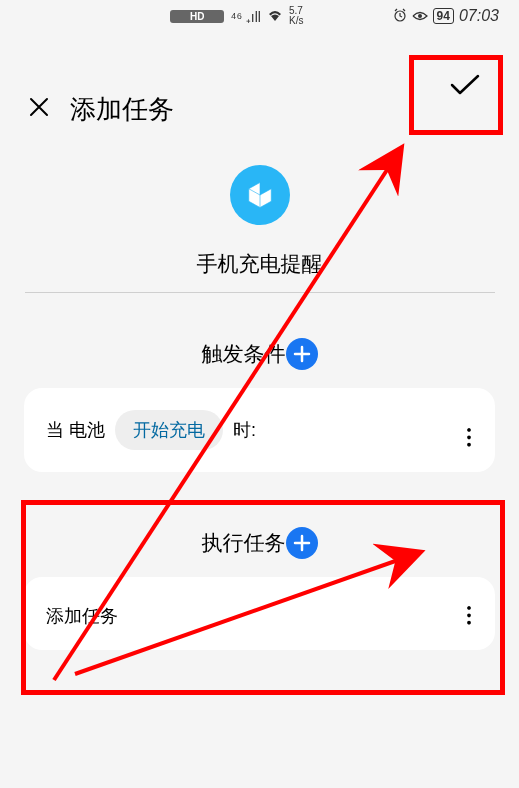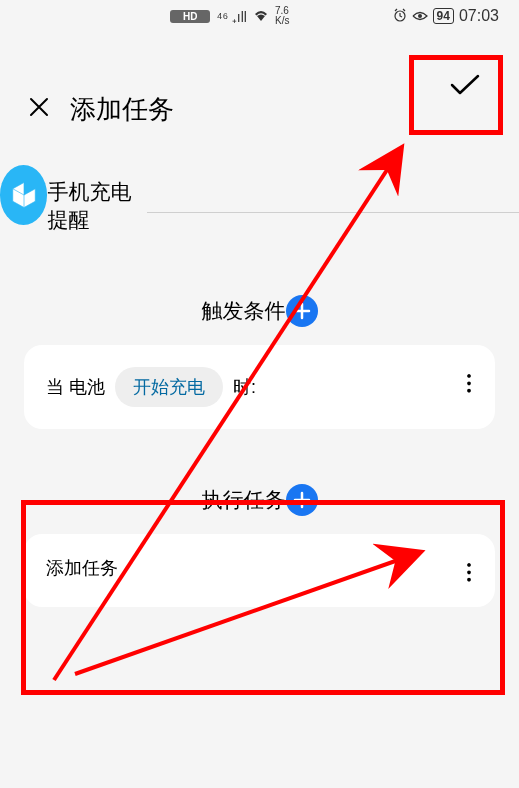--- a/index.html
+++ b/index.html
@@ -36,21 +36,21 @@
     .status-right {
       display: flex;
       align-items: center;
       gap: 5px;
     }
 
     .hd-badge {
       background: #666;
       color: #fff;
       border-radius: 3px;
-      padding: 1px 13px;
+      padding: 1px 20px;
       font-size: 10px;
       font-weight: bold;
     }
 
     .signal {
       font-size: 14px;
     }
 
     .speed {
       font-size: 10px;
@@ -61,20 +61,21 @@
       border: 1px solid #333;
       border-radius: 3px;
       padding: 0 3px;
       font-size: 12px;
       font-weight: bold;
     }
 
     .time {
       font-size: 16px;
       font-weight: 400;
+      font-style: italic;
     }
 
     .header {
       display: flex;
       align-items: center;
       justify-content: space-between;
       padding: 18px 28px;
     }
 
     .header-left {
@@ -96,21 +97,21 @@
       color: #000;
     }
 
     .check-btn {
       font-size: 28px;
       padding: 5px 10px;
     }
 
     .task-icon-wrap {
       display: flex;
-      flex-direction: row;
+      flex-direction: column;
       align-items: center;
       padding: 20px 0 20px 0;
     }
 
     .task-icon {
       width: 60px;
       height: 60px;
       background: #29b6f6;
       border-radius: 50%;
       display: flex;
@@ -171,21 +172,21 @@
       width: 18px;
       height: 18px;
       fill: #fff;
     }
 
     .card {
       background: #fff;
       border-radius: 18px;
       padding: 22px 22px;
       display: flex;
-      align-items: flex-start;
+      align-items: flex-end;
       justify-content: space-between;
     }
 
     .card-content {
       display: flex;
       align-items: center;
       gap: 10px;
       font-size: 18px;
       color: #000;
     }
@@ -246,21 +247,21 @@
 <div class="status-bar">
   <div class="status-left">
     <span class="hd-badge">HD</span>
     <span class="signal">⁴⁶ ₊ıll</span>
     <span>
       <svg width="16" height="12" viewBox="0 0 16 12">
           <path d="M8 12 L4 7 Q8 4 12 7 Z M2 5 Q8 -1 14 5 L12.5 6.5 Q8 2 3.5 6.5 Z" fill="#333"></path>
         </svg>
     </span>
     <span class="speed">
-      <span>7.6</span><br><span>K/s</span>
+      <span>5.7</span><br><span>K/s</span>
     </span>
   </div>
   <div class="status-right">
     <span>
       <svg width="14" height="14" viewBox="0 0 14 14">
           <circle cx="7" cy="8" r="5" fill="none" stroke="#333" stroke-width="1.2"></circle>
           <path d="M7 5 L7 8 L9 9" stroke="#333" stroke-width="1.2" fill="none"></path>
           <path d="M2 3 L4 1 M12 3 L10 1" stroke="#333" stroke-width="1.2"></path>
         </svg>
     </span>

